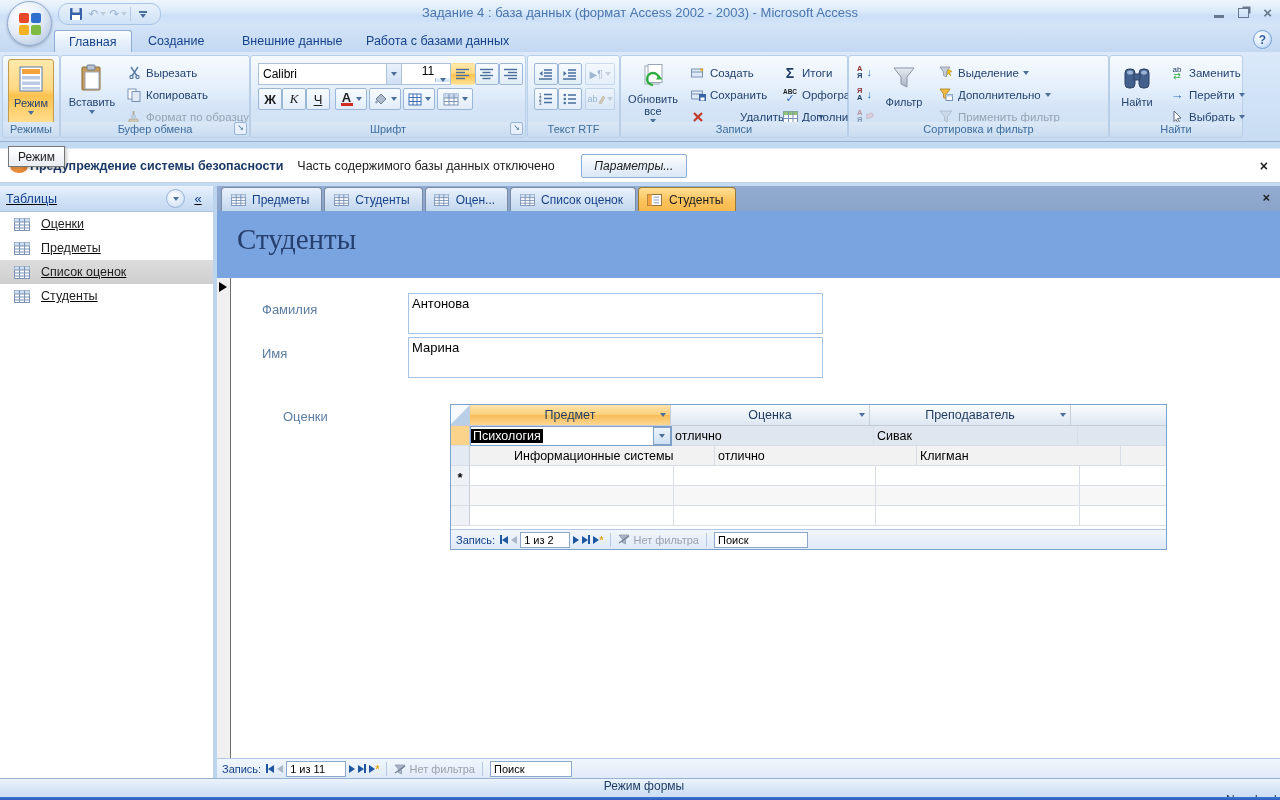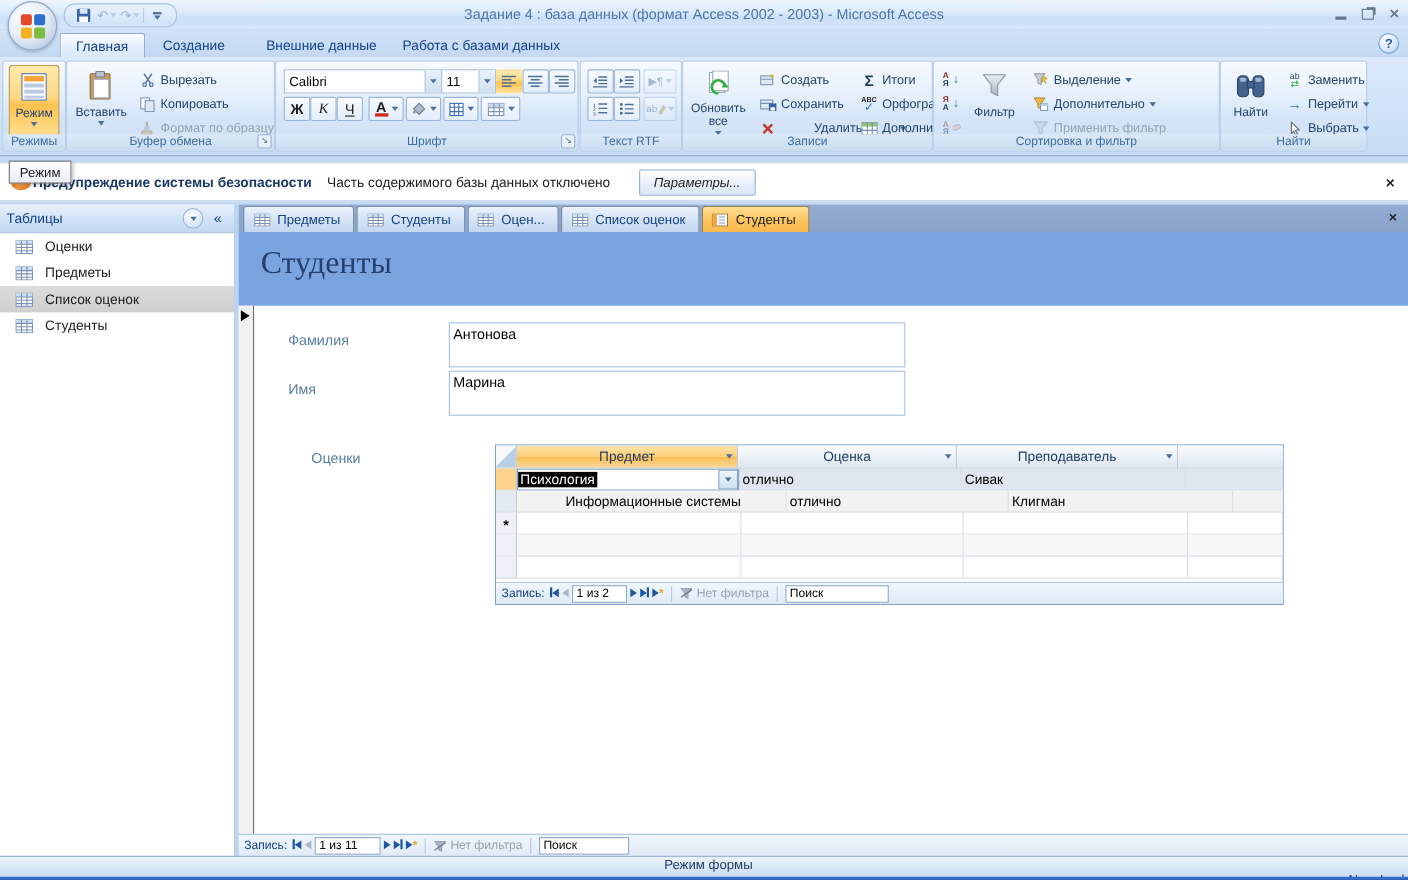--- a/index.html
+++ b/index.html
@@ -70,21 +70,21 @@
   .sec-btn{margin-left:26px;width:104px;height:22px;border:1px solid #8eadd4;border-radius:2px;
     background:linear-gradient(#ffffff,#e9f1fa 50%,#dbe8f6);font-size:12px;color:#1e1e1e;
     display:flex;align-items:center;justify-content:center;font-style:italic;}
   .sec-close{margin-left:auto;margin-right:12px;font-size:14px;color:#1e1e1e;font-weight:bold;}
   .tooltip{left:8px;top:146px;height:19px;padding:0 9px;z-index:70;
     background:linear-gradient(#ffffff,#e9edf5);border:1px solid #767676;box-shadow:2px 2px 3px rgba(0,0,0,.2);
     font-size:12px;color:#1e1e1e;display:flex;align-items:center;}
   .shield{left:10px;top:155px;width:18px;height:18px;border-radius:50% 50% 50% 50%/60% 60% 40% 40%;
     background:radial-gradient(circle at 40% 35%,#ffd36b,#f2903a 60%,#d86a21);z-index:1;}
   
-  .navpane{left:0;top:186px;width:213px;height:592px;background:#fff;border-right:1px solid #8fa8cc;}
+  .navpane{left:0;top:186px;width:213px;height:592px;background:#fff;border-right:1px solid #8fa8cc;text-decoration:underline;}
   .np-header{height:25px;background:linear-gradient(#e8f1fc,#d2e3f6 50%,#c3d8f0);border-bottom:1px solid #aac3e2;
     display:flex;align-items:center;font-size:12.5px;color:#15428b;padding:0 6px;}
   .np-hdr-btn{margin-left:auto;width:17px;height:17px;border-radius:50%;
     background:radial-gradient(circle at 40% 35%,#fff,#dce9f8 60%,#b9d0ec);border:1px solid #9ab4d8;
     display:flex;align-items:center;justify-content:center;}
   .np-collapse{width:18px;text-align:center;color:#15428b;font-size:13px;margin-left:4px;}
   .np-item{height:24px;display:flex;align-items:center;gap:11px;padding-left:14px;font-size:12.5px;color:#1e1e1e;}
   .np-item.selected{background:linear-gradient(#dcdcdc,#cfcfcf);}
   
   .docarea{left:217px;top:186px;width:1063px;height:592px;}
@@ -258,21 +258,21 @@
     <div class="dlg">↘</div>
   </div>
 
   <div class="rgroup" style="left:250px;width:274px;">
     <div class="combo" style="left:7px;top:7px;width:138px;">
       <span>Calibri</span>
       <span class="ca">
           <span class="da"></span>
         </span>
     </div>
-    <div class="combo" style="left:150px;top:7px;width:44px;">
+    <div class="combo" style="left:150px;top:7px;width:44px;flex-direction:column;">
       <span>11</span>
       <span class="ca">
           <span class="da"></span>
         </span>
     </div>
     <div class="sq-btn orange" style="left:200px;top:7px;">
       <svg class="lines-icon" width="14" height="12" viewBox="0 0 14 12">
           <line x1="0" y1="1.5" x2="13" y2="1.5"></line>
           <line x1="0" y1="4.5" x2="9" y2="4.5"></line>
           <line x1="0" y1="7.5" x2="13" y2="7.5"></line>

